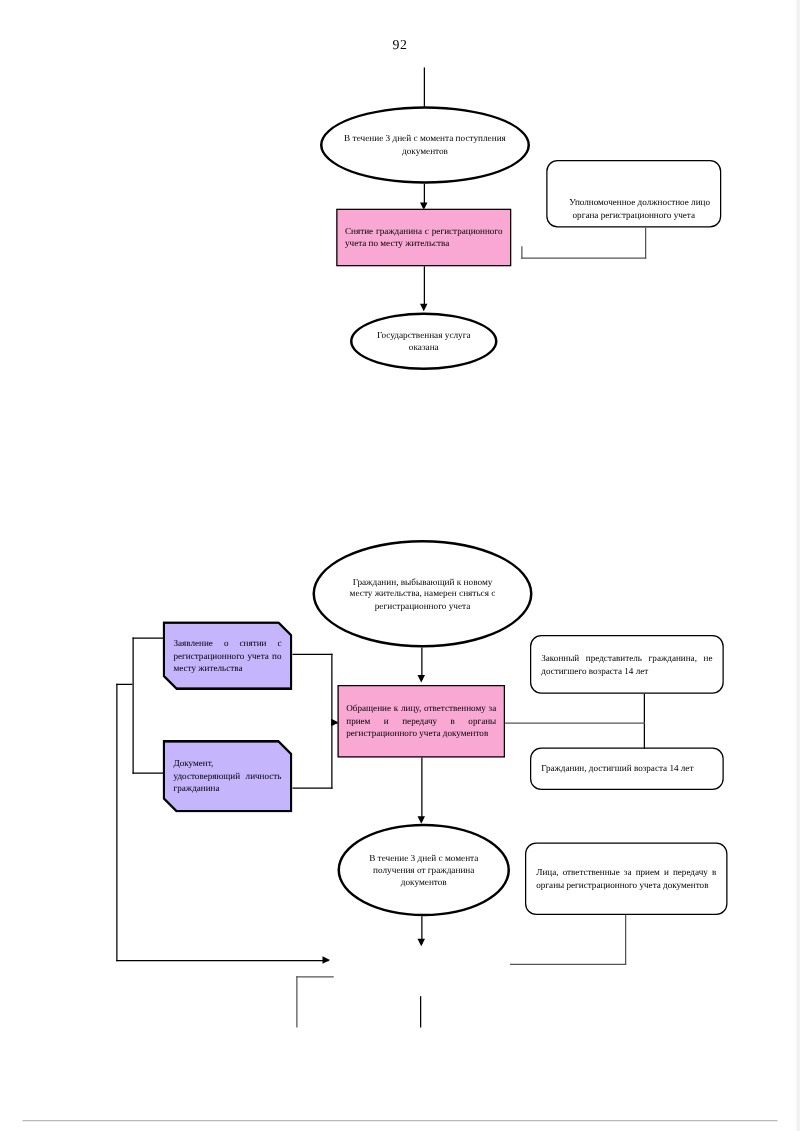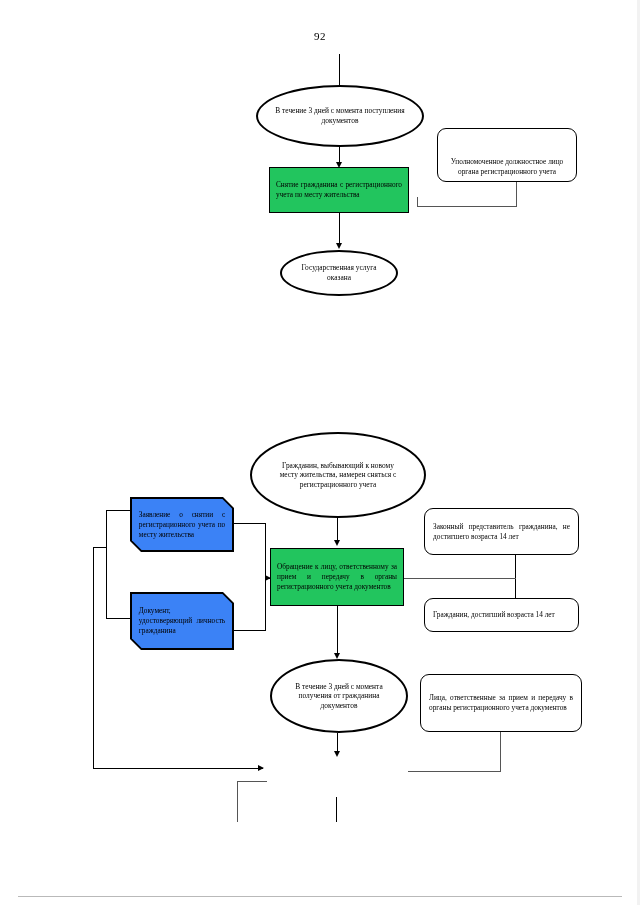--- a/index.html
+++ b/index.html
@@ -35,21 +35,21 @@
     border:2px solid #000;border-radius:50%;background:#fff;
     display:flex;align-items:center;justify-content:center;
   }
   .ellipse .txt{
     position:static;transform:none;text-align:center;
     font-size:7.4px;line-height:9.6px;padding:0 12px;
   }
 
   
   .rect{
-    border:1.6px solid #000;background:#22c55e;
+    border:1.6px solid #000;background:#f9a8d4;
     display:flex;align-items:center;
   }
   .rect .txt{
     position:static;transform:none;text-align:justify;
     text-align-last:left;font-size:7.3px;line-height:10px;padding:0 6px;
   }
 
   
   .round{
     border:1.8px solid #000;border-radius:9px;background:#fff;
@@ -61,21 +61,21 @@
   }
 
   
   .docbox{
     background:#000;
     -webkit-clip-path:polygon(0 0, calc(100% - 11px) 0, 100% 11px, 100% 100%, 11px 100%, 0 calc(100% - 11px));
     clip-path:polygon(0 0, calc(100% - 11px) 0, 100% 11px, 100% 100%, 11px 100%, 0 calc(100% - 11px));
   }
   .docbox .inner{
     position:absolute;left:1.8px;top:1.8px;right:1.8px;bottom:1.8px;
-    background:#3b82f6;
+    background:#c4b5fd;
     -webkit-clip-path:polygon(0 0, calc(100% - 10px) 0, 100% 10px, 100% 100%, 10px 100%, 0 calc(100% - 10px));
     clip-path:polygon(0 0, calc(100% - 10px) 0, 100% 10px, 100% 100%, 10px 100%, 0 calc(100% - 10px));
     display:flex;align-items:center;
   }
   .docbox .txt{
     position:static;transform:none;text-align:justify;text-align-last:left;
     font-size:7.3px;line-height:10px;padding:0 7px;
   }
 
   
@@ -110,21 +110,21 @@
   <div class="arrow down" style="left:335.5px;top:88px;"></div>
 
   <div class="node ellipse" style="left:256px;top:85px;width:168px;height:62px;">
     <div class="txt">В течение 3 дней с момента поступления документов</div>
   </div>
 
   <div class="ln v" style="left:339px;top:147px;height:19px;"></div>
   <div class="arrow down" style="left:335.5px;top:162px;"></div>
 
   <div class="node round" style="left:437px;top:128px;width:140px;height:54px;">
-    <div class="txt" style="text-align:center;text-align-last:center;margin-top:23px;">Уполномоченное должностное лицо органа регистрационного учета</div>
+    <div class="txt" style="text-align:right;text-align-last:center;margin-top:23px;">Уполномоченное должностное лицо органа регистрационного учета</div>
   </div>
 
   <div class="ln v thin" style="left:516px;top:182px;height:25px;"></div>
   <div class="ln h thin" style="left:417px;top:206px;width:100px;"></div>
   <div class="ln v thin" style="left:417px;top:197px;height:10px;"></div>
 
   <div class="node rect" style="left:269px;top:167px;width:140px;height:46px;">
     <div class="txt">Снятие гражданина с регистрационного учета по месту жительства</div>
   </div>
 

